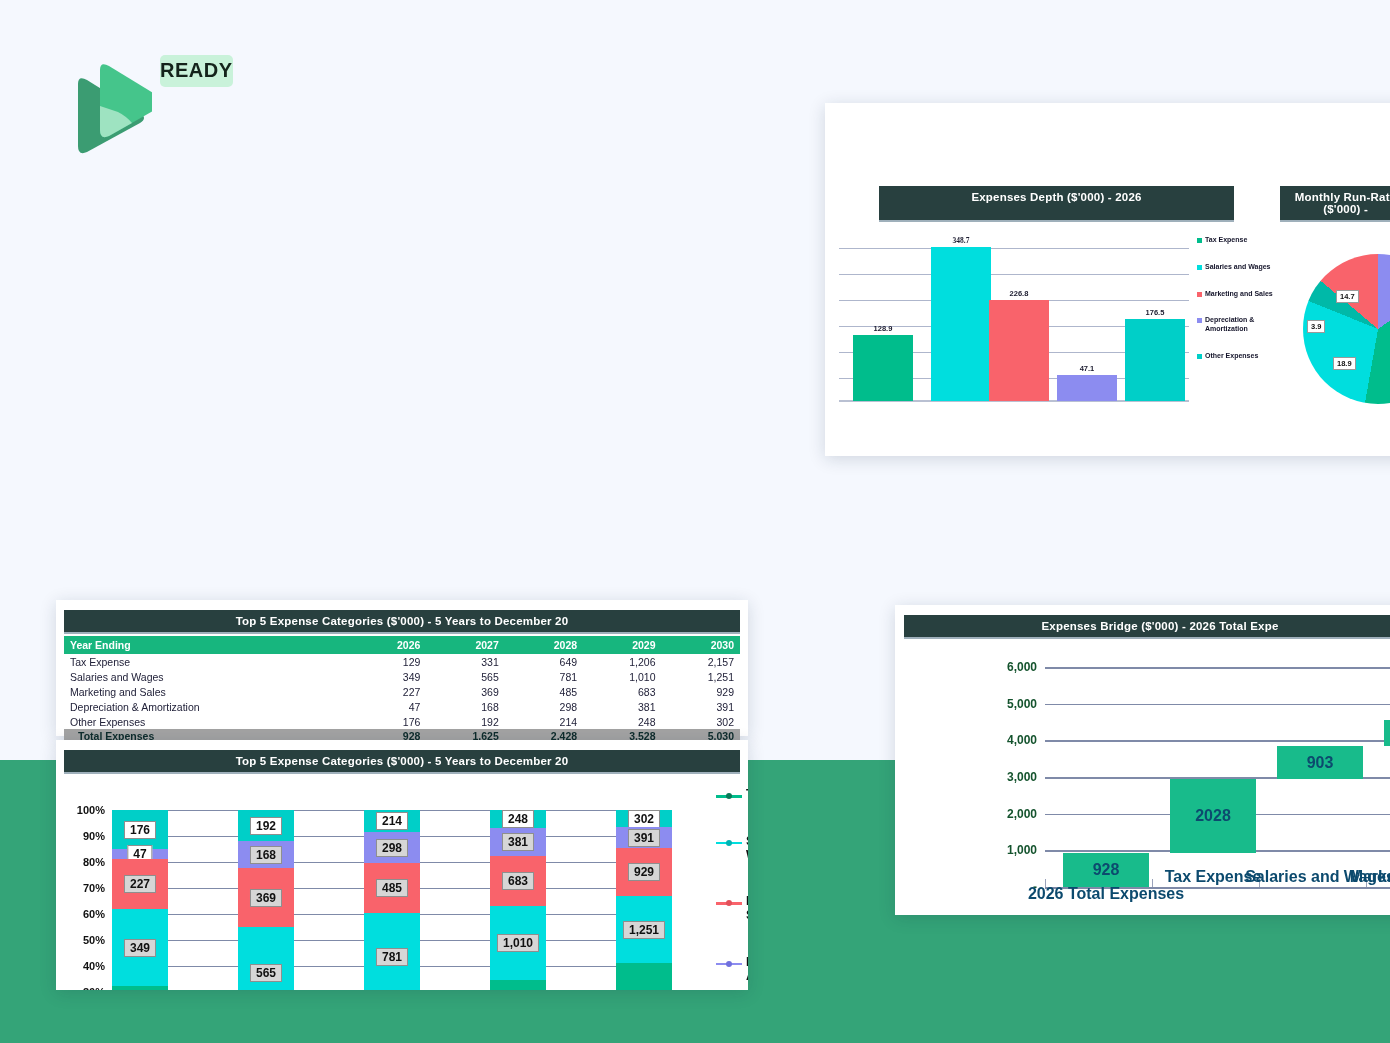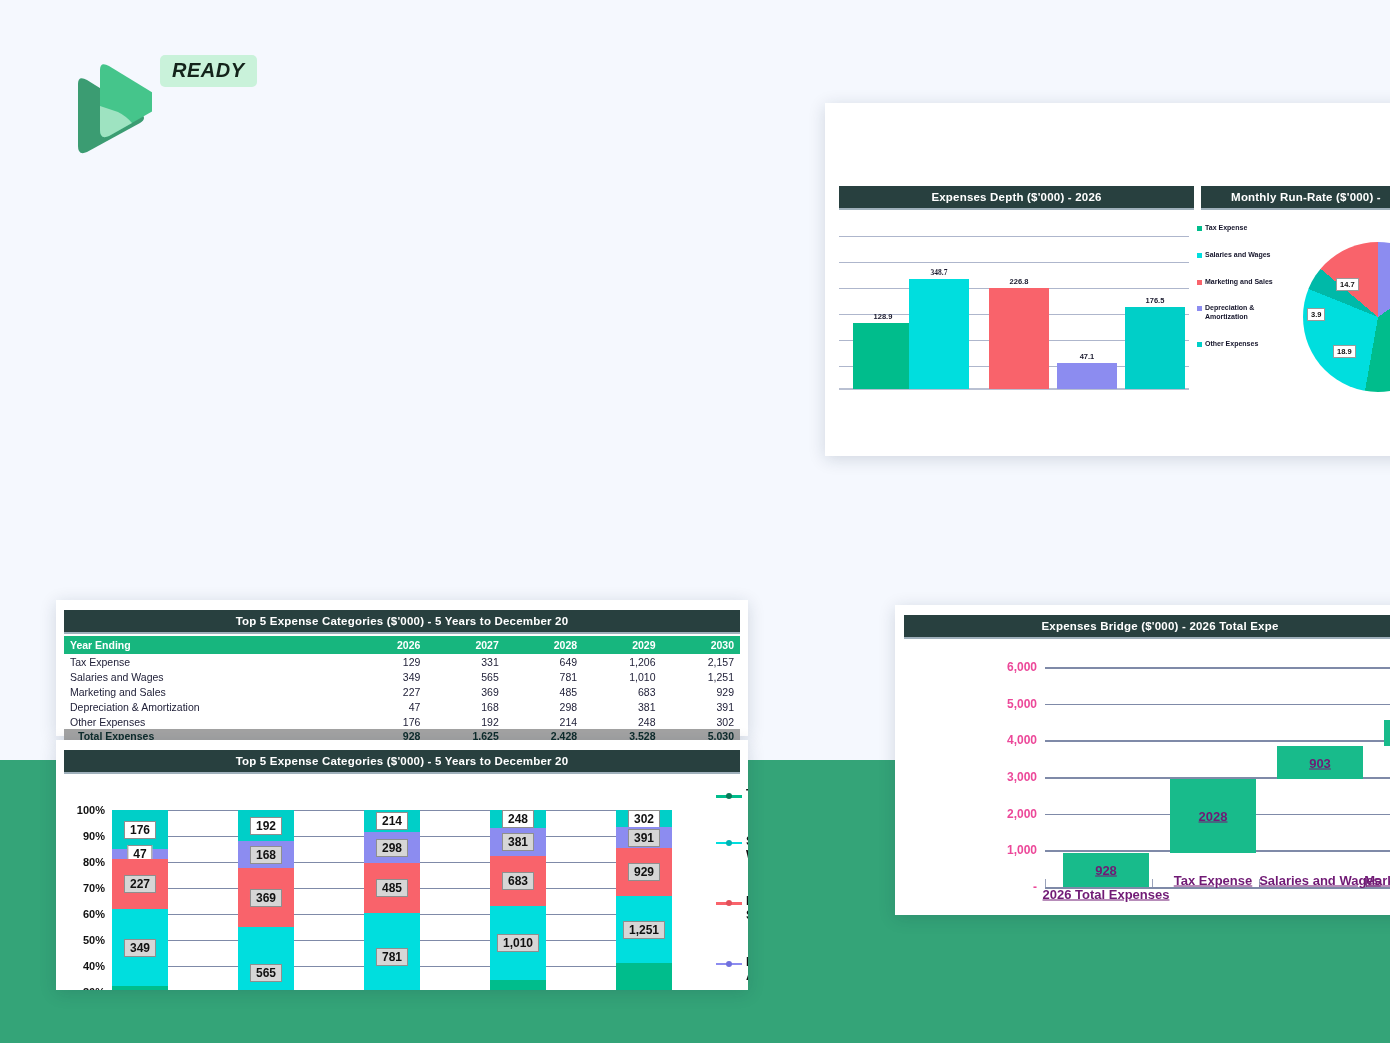--- a/index.html
+++ b/index.html
@@ -21,21 +21,21 @@
     background: #34a478;
   }
   
   #logo-block { position: absolute; left: 56px; top: 55px; width: 420px; height: 105px; }
   #logo-mark { position: absolute; left: 0; top: 3px; width: 96px; height: 100px; }
   #logo-text { position: absolute; left: 104px; top: 0px; }
   #ready-badge {
     display: inline-block;
     background: #c9f2da; color: #14231b;
     font-size: 20px; font-weight: 700; letter-spacing: .5px;
-    padding: 4px 12px 5px; border-radius: 5px; font-style: italic;
+    padding: 4px 0 5px; border-radius: 5px;
   }
   #brand-name {
     font-size: 39px; font-weight: 800; color: #0a0a0a;
     letter-spacing: -1.2px; margin-top: 4px; line-height: 1.05;
   }
   
   #headline {
     position: absolute; left: 56px; top: 205px;
     font-size: 68px; font-weight: 800; color: #000;
     letter-spacing: -2.2px; line-height: 1;
@@ -45,20 +45,21 @@
     font-size: 25.5px; font-weight: 700; color: #101010;
     line-height: 1.5; letter-spacing: -0.35px;
   }
   
   .card { position: absolute; background: #fff; box-shadow: 0 3px 16px rgba(20,40,60,.16); }
   .chart-title-bar {
     background: #28403f; color: #fff;
     font-size: 11.5px; font-weight: 700; letter-spacing: .2px;
     text-align: center; padding: 5px 0 5px;
     border-bottom: 2px solid #9fb0bb;
+    margin-left: 40px;
   }
   
   #card-top-right { left: 825px; top: 103px; width: 600px; height: 353px; }
   #ctr-titles { display: flex; margin: 83px 14px 0 14px; }
   #ctr-title-left { flex: 0 0 355px; }
   #ctr-title-div { width: 7px; }
   #ctr-title-right { flex: 1 1 auto; }
   #ctr-body { position: relative; height: 185px; margin: 10px 0 0 0; }
   
   #depth-chart { position: absolute; left: 14px; top: 8px; width: 350px; height: 170px; }
@@ -123,27 +124,27 @@
   .sleg .line { position: relative; width: 26px; height: 10px; flex: 0 0 26px; margin-top: 3px; }
   .sleg .line i { position: absolute; left: 0; top: 4px; width: 26px; height: 2.5px; display:block; }
   .sleg .line b { position: absolute; left: 10px; top: 2px; width: 6px; height: 6px; border-radius: 50%; display:block; }
   .sleg .lab { font-size: 12px; font-weight: 700; color: #111; line-height: 1.15; }
   
   #card-bridge { left: 895px; top: 605px; width: 530px; height: 310px; overflow: hidden; }
   #br-title { margin: 10px 9px 0 9px; }
   #br-plot { position: absolute; left: 150px; top: 62px; width: 430px; height: 220px; }
   .brylab {
     position: absolute; right: 100%; margin-right: 8px; transform: translateY(-50%);
-    font-size: 12px; font-weight: 700; color: #ec4899;
+    font-size: 12px; font-weight: 700; color: #14532d;
   }
   .brgrid { position: absolute; left: 0; width: 100%; height: 1.5px; background: #7f8aa8; }
   .brcol { position: absolute; width: 86px; background: #18bb8b; }
   .brcol span {
     position: absolute; left: 50%; top: 50%; transform: translate(-50%,-50%);
-    font-size: 13px; font-weight: 700; color: #701a75; white-space: nowrap; text-decoration: underline;
+    font-size: 16px; font-weight: 700; color: #0c4a6e; white-space: nowrap;
   }
   .brxlab {
     position: absolute; top: 100%; margin-top: 24px; transform: translateX(-50%);
     font-size: 11.5px; font-weight: 700; color: #111; white-space: nowrap;
   }
   .brtick { position: absolute; bottom: 0; width: 1px; height: 8px; background: #9aa3bb; }
 </style>
 </head>
 <body>
 
@@ -178,21 +179,21 @@
         <div class="gridline" style="top:60px"></div>
         <div class="gridline" style="top:86px"></div>
         <div class="gridline" style="top:112px"></div>
         <div class="gridline" style="top:138px"></div>
         <div id="depth-axis"></div>
 
         <div class="dcol" style="left:14px; width:60px; height:66px;">
           <div class="dlabel">128.9</div>
           <div class="dbar" style="background:#00bd8c"></div>
         </div>
-        <div class="dcol" style="left:70px; width:60px; height:110px;font-family:Liberation Serif, serif;">
+        <div class="dcol" style="left:92px; width:60px; height:154px;font-family:Liberation Serif, serif;">
           <div class="dlabel">348.7</div>
           <div class="dbar" style="background:#00dede"></div>
         </div>
         <div class="dcol" style="left:150px; width:60px; height:101px;">
           <div class="dlabel">226.8</div>
           <div class="dbar" style="background:#f9636b"></div>
         </div>
         <div class="dcol" style="left:218px; width:60px; height:26px;">
           <div class="dlabel">47.1</div>
           <div class="dbar" style="background:#8c8cf0"></div>

